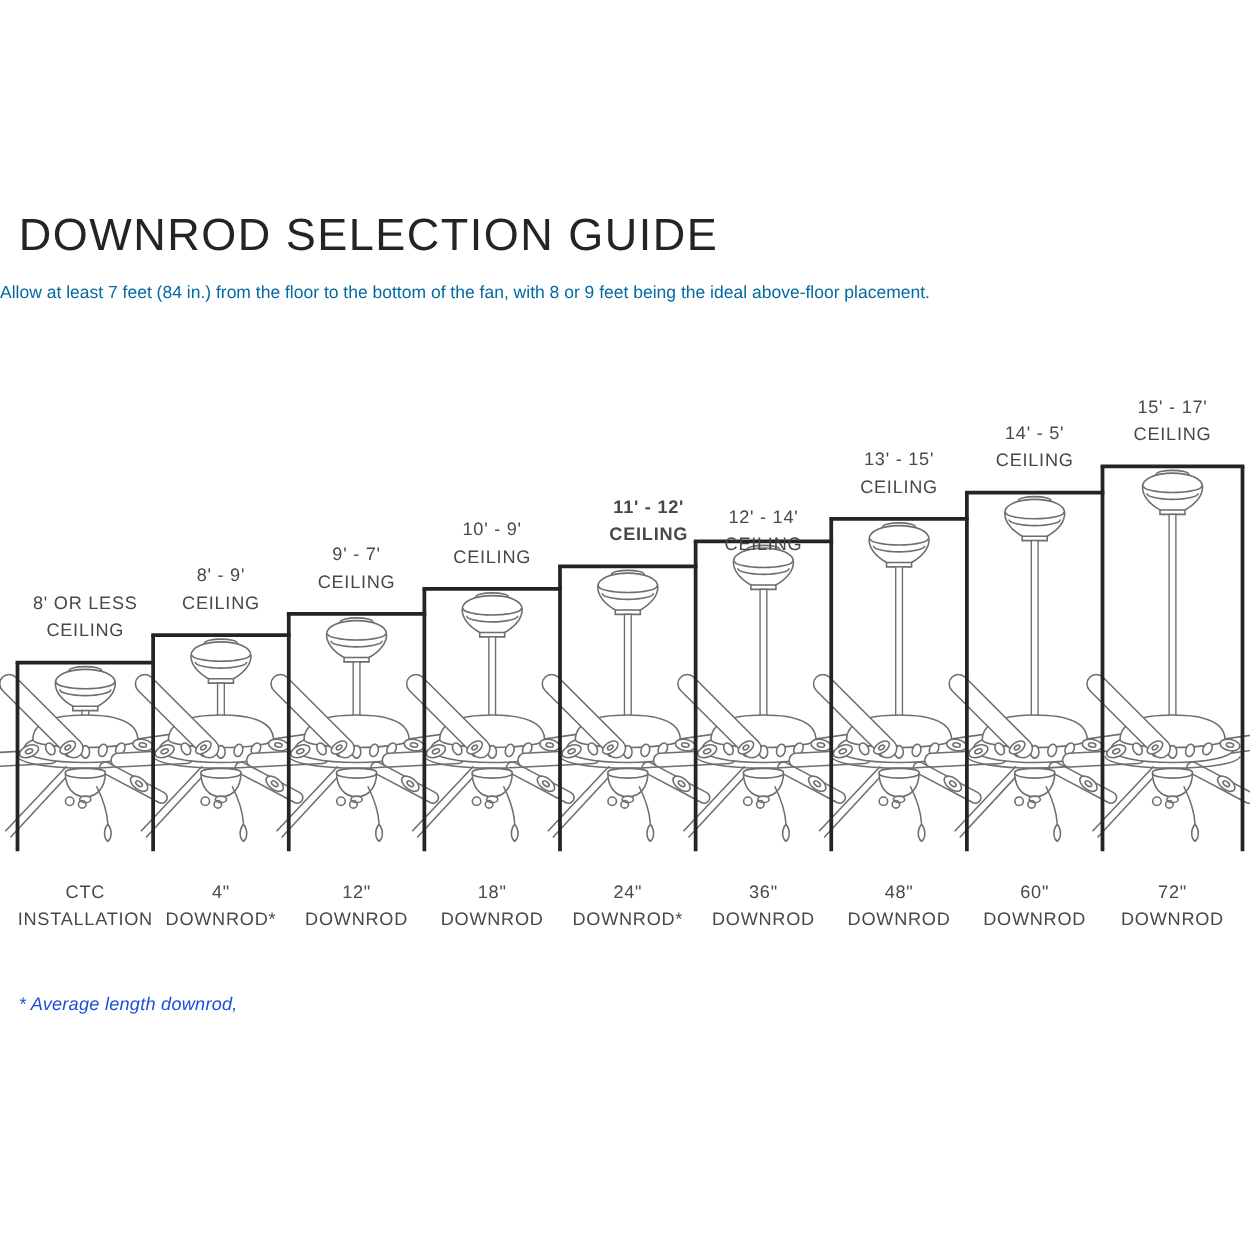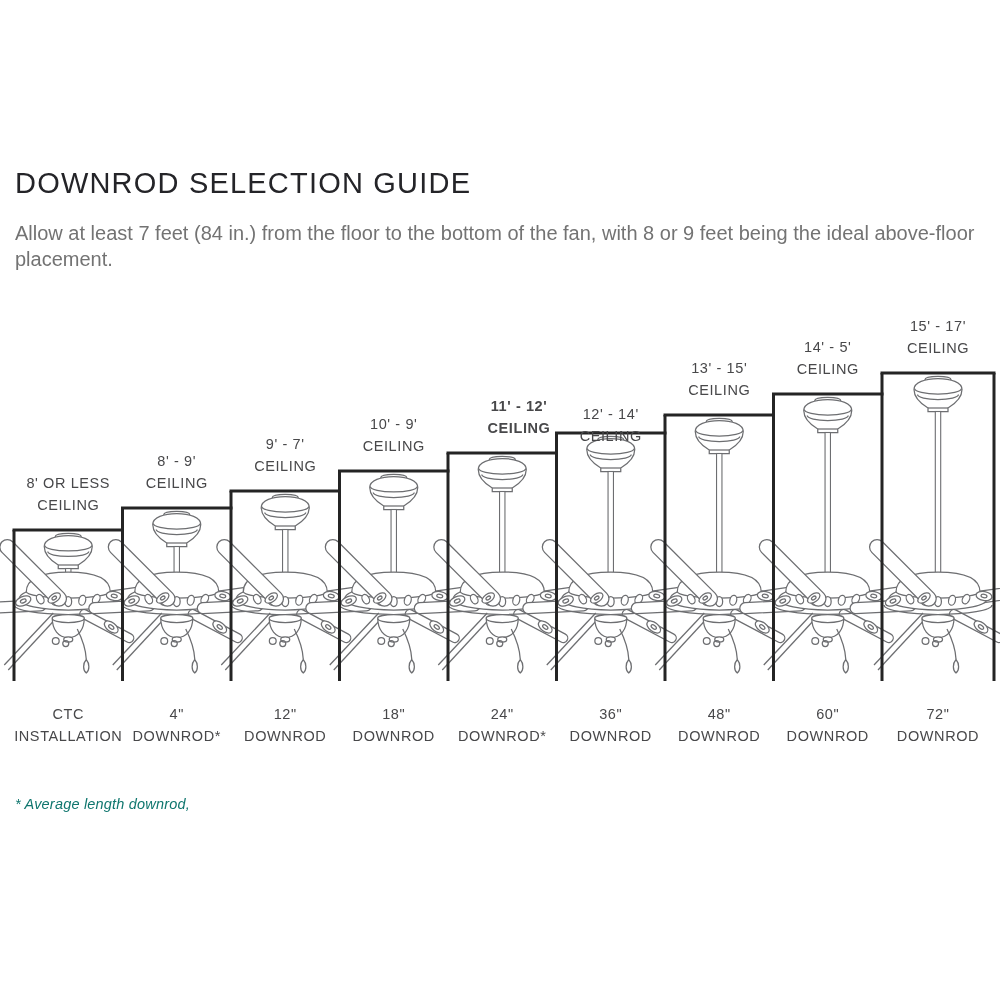--- a/index.html
+++ b/index.html
@@ -1,26 +1,26 @@
 <!DOCTYPE html>
 <html><head>
 <meta charset="utf-8">
 <style>
   html,body{margin:0;padding:0;background:#ffffff;}
   #page{position:relative;width:1000px;height:1000px;background:#ffffff;overflow:hidden;
         font-family:"Liberation Sans", sans-serif;}
   #diagram-svg{position:absolute;left:0;top:0;width:1000px;height:1000px;}
-  .title{position:absolute;left:15px;top:167px;font-size:29px;font-weight:500;
+  .title{position:absolute;left:15px;top:167px;font-size:36px;font-weight:500;
          letter-spacing:1.2px;color:#242428;white-space:nowrap;}
-  .subtitle{position:absolute;left:15px;top:220px;width:960px;font-size:20px;
-            line-height:26px;color:#737373;}
+  .subtitle{position:absolute;left:0;top:220px;width:960px;font-size:14px;
+            line-height:26px;color:#0369a1;}
   .ceil-label,.rod-label{position:absolute;width:140px;text-align:center;font-size:14.5px;
             line-height:22px;letter-spacing:.6px;color:#48484a;font-weight:500;white-space:nowrap;}
   .footnote{position:absolute;left:15px;top:793px;font-style:italic;font-size:14.5px;
-            line-height:23px;color:#0f766e;letter-spacing:.2px;}
+            line-height:23px;color:#1d4ed8;letter-spacing:.2px;}
 </style>
 </head>
 <body>
 
 <div id="page">
   <div class="title">DOWNROD SELECTION GUIDE</div>
   <div class="subtitle">Allow at least 7 feet (84 in.) from the floor to the bottom of the fan, with 8 or 9 feet being the ideal above-floor placement.</div>
   <svg id="diagram-svg" viewBox="0 0 1000 1000" xmlns="http://www.w3.org/2000/svg">
       <g>
         <ellipse cx="68.25" cy="536.5" rx="13" ry="3.2" fill="#fff" stroke="#6d6e71" stroke-width="1.25"></ellipse>

